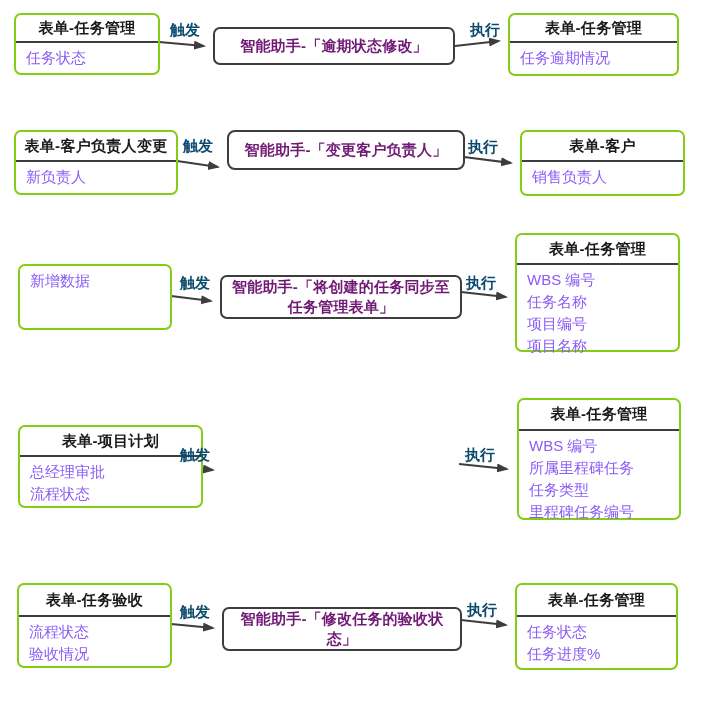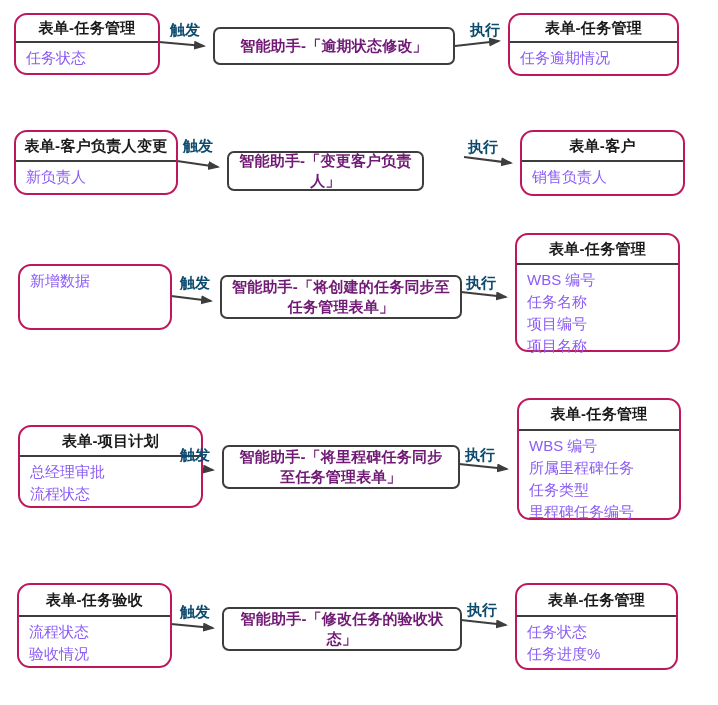--- a/index.html
+++ b/index.html
@@ -8,22 +8,22 @@
     width: 718px;
     height: 705px;
     background: #ffffff;
     font-family: "Liberation Sans", "DejaVu Sans", sans-serif;
     overflow: hidden;
   }
   .form-box {
     position: absolute;
     box-sizing: border-box;
     background: #ffffff;
-    border: 2px solid #be185d;
-    border-radius: 13px;
+    border: 2px solid #84cc16;
+    border-radius: 7px;
   }
   .form-box .title {
     display: flex;
     align-items: center;
     justify-content: center;
     box-sizing: border-box;
     border-bottom: 2px solid #3d3d3d;
     font-weight: bold;
     font-size: 15px;
     color: #1a1a1a;
@@ -106,21 +106,21 @@
     </div>
   </div>
 
   <div class="form-box" style="left:14px; top:130px; width:164px; height:65px;">
     <div class="title" style="height:30px;">表单-客户负责人变更</div>
     <div class="body">
       <div class="field">新负责人</div>
     </div>
   </div>
   <div class="arrow-label" style="left:183px; top:137px;">触发</div>
-  <div class="assistant-box" style="left:227px; top:151px; width:197px; height:40px;">智能助手-「变更客户负责人」</div>
+  <div class="assistant-box" style="left:227px; top:130px; width:238px; height:40px;border-radius:8px;">智能助手-「变更客户负责人」</div>
   <div class="arrow-label" style="left:468px; top:138px;">执行</div>
   <div class="form-box" style="left:520px; top:130px; width:165px; height:66px;">
     <div class="title" style="height:30px;">表单-客户</div>
     <div class="body">
       <div class="field">销售负责人</div>
     </div>
   </div>
 
   <div class="form-box" style="left:18px; top:264px; width:154px; height:66px;">
     <div class="body">
@@ -141,21 +141,20 @@
   </div>
 
   <div class="form-box" style="left:18px; top:425px; width:185px; height:83px;">
     <div class="title" style="height:30px;">表单-项目计划</div>
     <div class="body">
       <div class="field">总经理审批</div>
       <div class="field">流程状态</div>
     </div>
   </div>
   <div class="arrow-label" style="left:180px; top:446px;">触发</div>
-  <div class="assistant-box" style="left:222px; top:445px; width:238px; height:44px;">智能助手-「将里程碑任务同步至任务管理表单」</div>
   <div class="arrow-label" style="left:465px; top:446px;">执行</div>
   <div class="form-box" style="left:517px; top:398px; width:164px; height:122px;">
     <div class="title" style="height:31px;">表单-任务管理</div>
     <div class="body">
       <div class="field">WBS 编号</div>
       <div class="field">所属里程碑任务</div>
       <div class="field">任务类型</div>
       <div class="field">里程碑任务编号</div>
     </div>
   </div>

